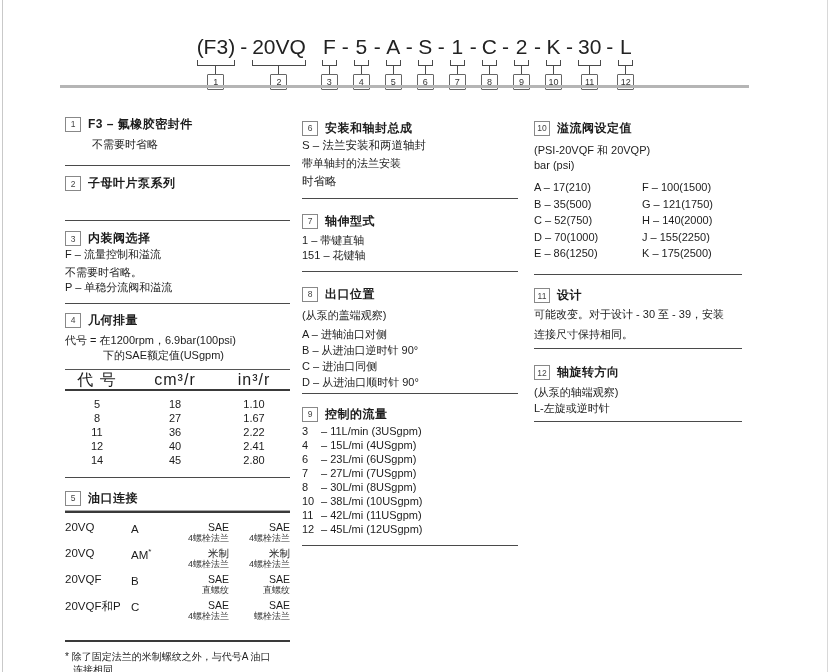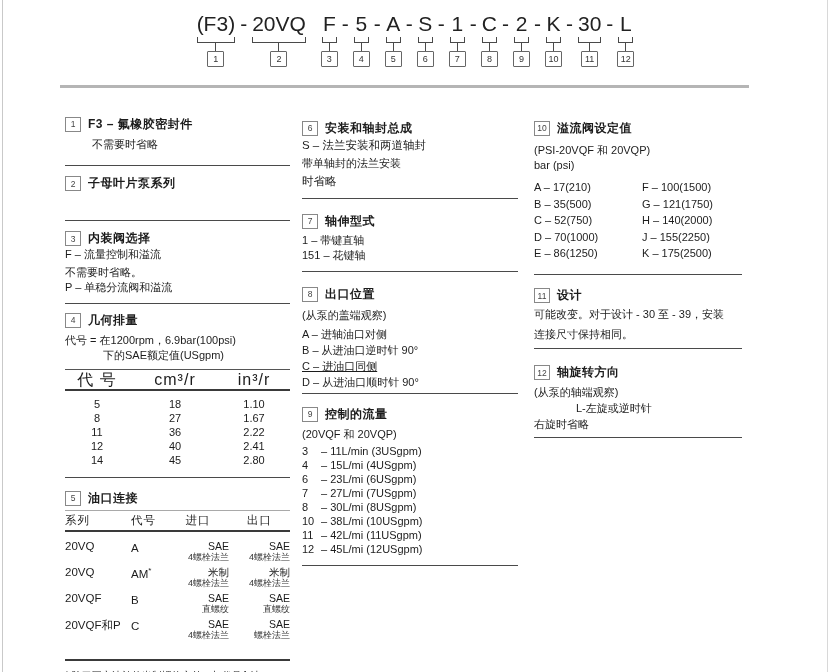--- a/index.html
+++ b/index.html
@@ -6,21 +6,21 @@
   body {
     width:830px; height:672px; background:#ffffff; overflow:hidden; position:relative;
     font-family:"Liberation Sans","DejaVu Sans",sans-serif; color:#1c1c1c;
     -webkit-font-smoothing:antialiased;
   }
   .edge { position:absolute; top:0; bottom:0; width:1px; }
   .edge-left  { left:2px;  background:#c9c9c9; }
   .edge-right { right:2px; background:#d8d8d8; }
 
   
-  .code-area { position:absolute; top:12px; left:10px; width:810px; }
+  .code-area { position:absolute; top:35px; left:10px; width:810px; }
   .code-row  { display:flex; justify-content:center; align-items:flex-start; }
   .seg       { display:flex; flex-direction:column; }
   .seg-text  { font-size:21px; line-height:24px; text-align:center; padding:0 1px; color:#222; }
   .sep       { font-size:21px; line-height:24px; margin:0 4px; color:#222; min-width:6px; text-align:center; }
   .bracket   { height:5px; margin:1px 1px 0 1px;
                border-left:1px solid #4a4a4a; border-right:1px solid #4a4a4a; border-bottom:1px solid #4a4a4a; }
   .stem      { width:1px; height:8px; background:#4a4a4a; align-self:center; }
   .numbox    { min-width:11px; height:13px; padding:1px 2px 0 2px; border:1px solid #666; border-radius:1px;
                font-size:9px; line-height:13px; text-align:center; align-self:center; color:#333; background:#fff; }
 
@@ -240,26 +240,20 @@
       </div>
     </div>
     <div class="divider" style="margin-top:10px;"></div>
 
     <div style="margin-top:12px;">
       <div class="sec-head">
         <span class="sec-box">5</span>
         <span class="sec-title">油口连接</span>
       </div>
       <div class="rule-lt" style="margin-top:4px;"></div>
-      <div class="t5-row t5-head" style="padding:2px 0;">
-        <span>系列</span>
-        <span style="padding-left:8px;">代号</span>
-        <span style="text-align:center;">进口</span>
-        <span style="text-align:center;">出口</span>
-      </div>
       <div class="rule-dark"></div>
 
       <div class="t5-row" style="padding-top:8px;">
         <span class="t5-series">20VQ</span>
         <span class="t5-code"><span>A</span><span class="sup"></span></span>
         <span class="t5-port">
             <span class="p1">SAE</span>
             <span class="p2">4螺栓法兰</span>
           </span>
         <span class="t5-port">
@@ -333,31 +327,30 @@
     <div class="divider" style="margin-top:9px;"></div>
 
     <div style="margin-top:14px;">
       <div class="sec-head">
         <span class="sec-box">8</span>
         <span class="sec-title">出口位置</span>
       </div>
       <div class="body" style="margin-top:6px; line-height:15px;">(从泵的盖端观察)</div>
       <div class="body" style="margin-top:3px; line-height:16px;">A – 进轴油口对侧</div>
       <div class="body" style="line-height:16px;">B – 从进油口逆时针 90°</div>
-      <div class="body" style="line-height:16px;text-decoration:underline;">C – 进油口同侧</div>
+      <div class="body" style="line-height:16px;">C – 进油口同侧</div>
       <div class="body" style="line-height:16px;">D – 从进油口顺时针 90°</div>
     </div>
     <div class="divider" style="margin-top:3px;"></div>
 
     <div style="margin-top:12px;">
       <div class="sec-head">
         <span class="sec-box">9</span>
         <span class="sec-title">控制的流量</span>
       </div>
-      <div class="body" style="margin-top:5px; line-height:15px;">(20VQF 和 20VQP)</div>
       <div style="margin-top:2px;">
         <div class="opt" style="line-height:14px;">
             <span class="opt-n">3</span>
             <span>– 11L/min (3USgpm)</span>
           </div>
         <div class="opt" style="line-height:14px;">
             <span class="opt-n">4</span>
             <span>– 15L/mi (4USgpm)</span>
           </div>
         <div class="opt" style="line-height:14px;">
@@ -432,18 +425,17 @@
       <div class="body" style="line-height:20px;">连接尺寸保持相同。</div>
     </div>
     <div class="divider" style="margin-top:4px;"></div>
 
     <div style="margin-top:16px;">
       <div class="sec-head">
         <span class="sec-box">12</span>
         <span class="sec-title">轴旋转方向</span>
       </div>
       <div class="body" style="margin-top:3px; line-height:16px;">(从泵的轴端观察)</div>
-      <div class="body" style="line-height:16px;margin-left:42px;">L-左旋或逆时针</div>
-      <div class="body" style="line-height:16px;">右旋时省略</div>
+      <div class="body" style="line-height:16px;">L-左旋或逆时针</div>
     </div>
     <div class="divider" style="margin-top:5px;"></div>
   </div>
 </div>
 
 </body></html>

